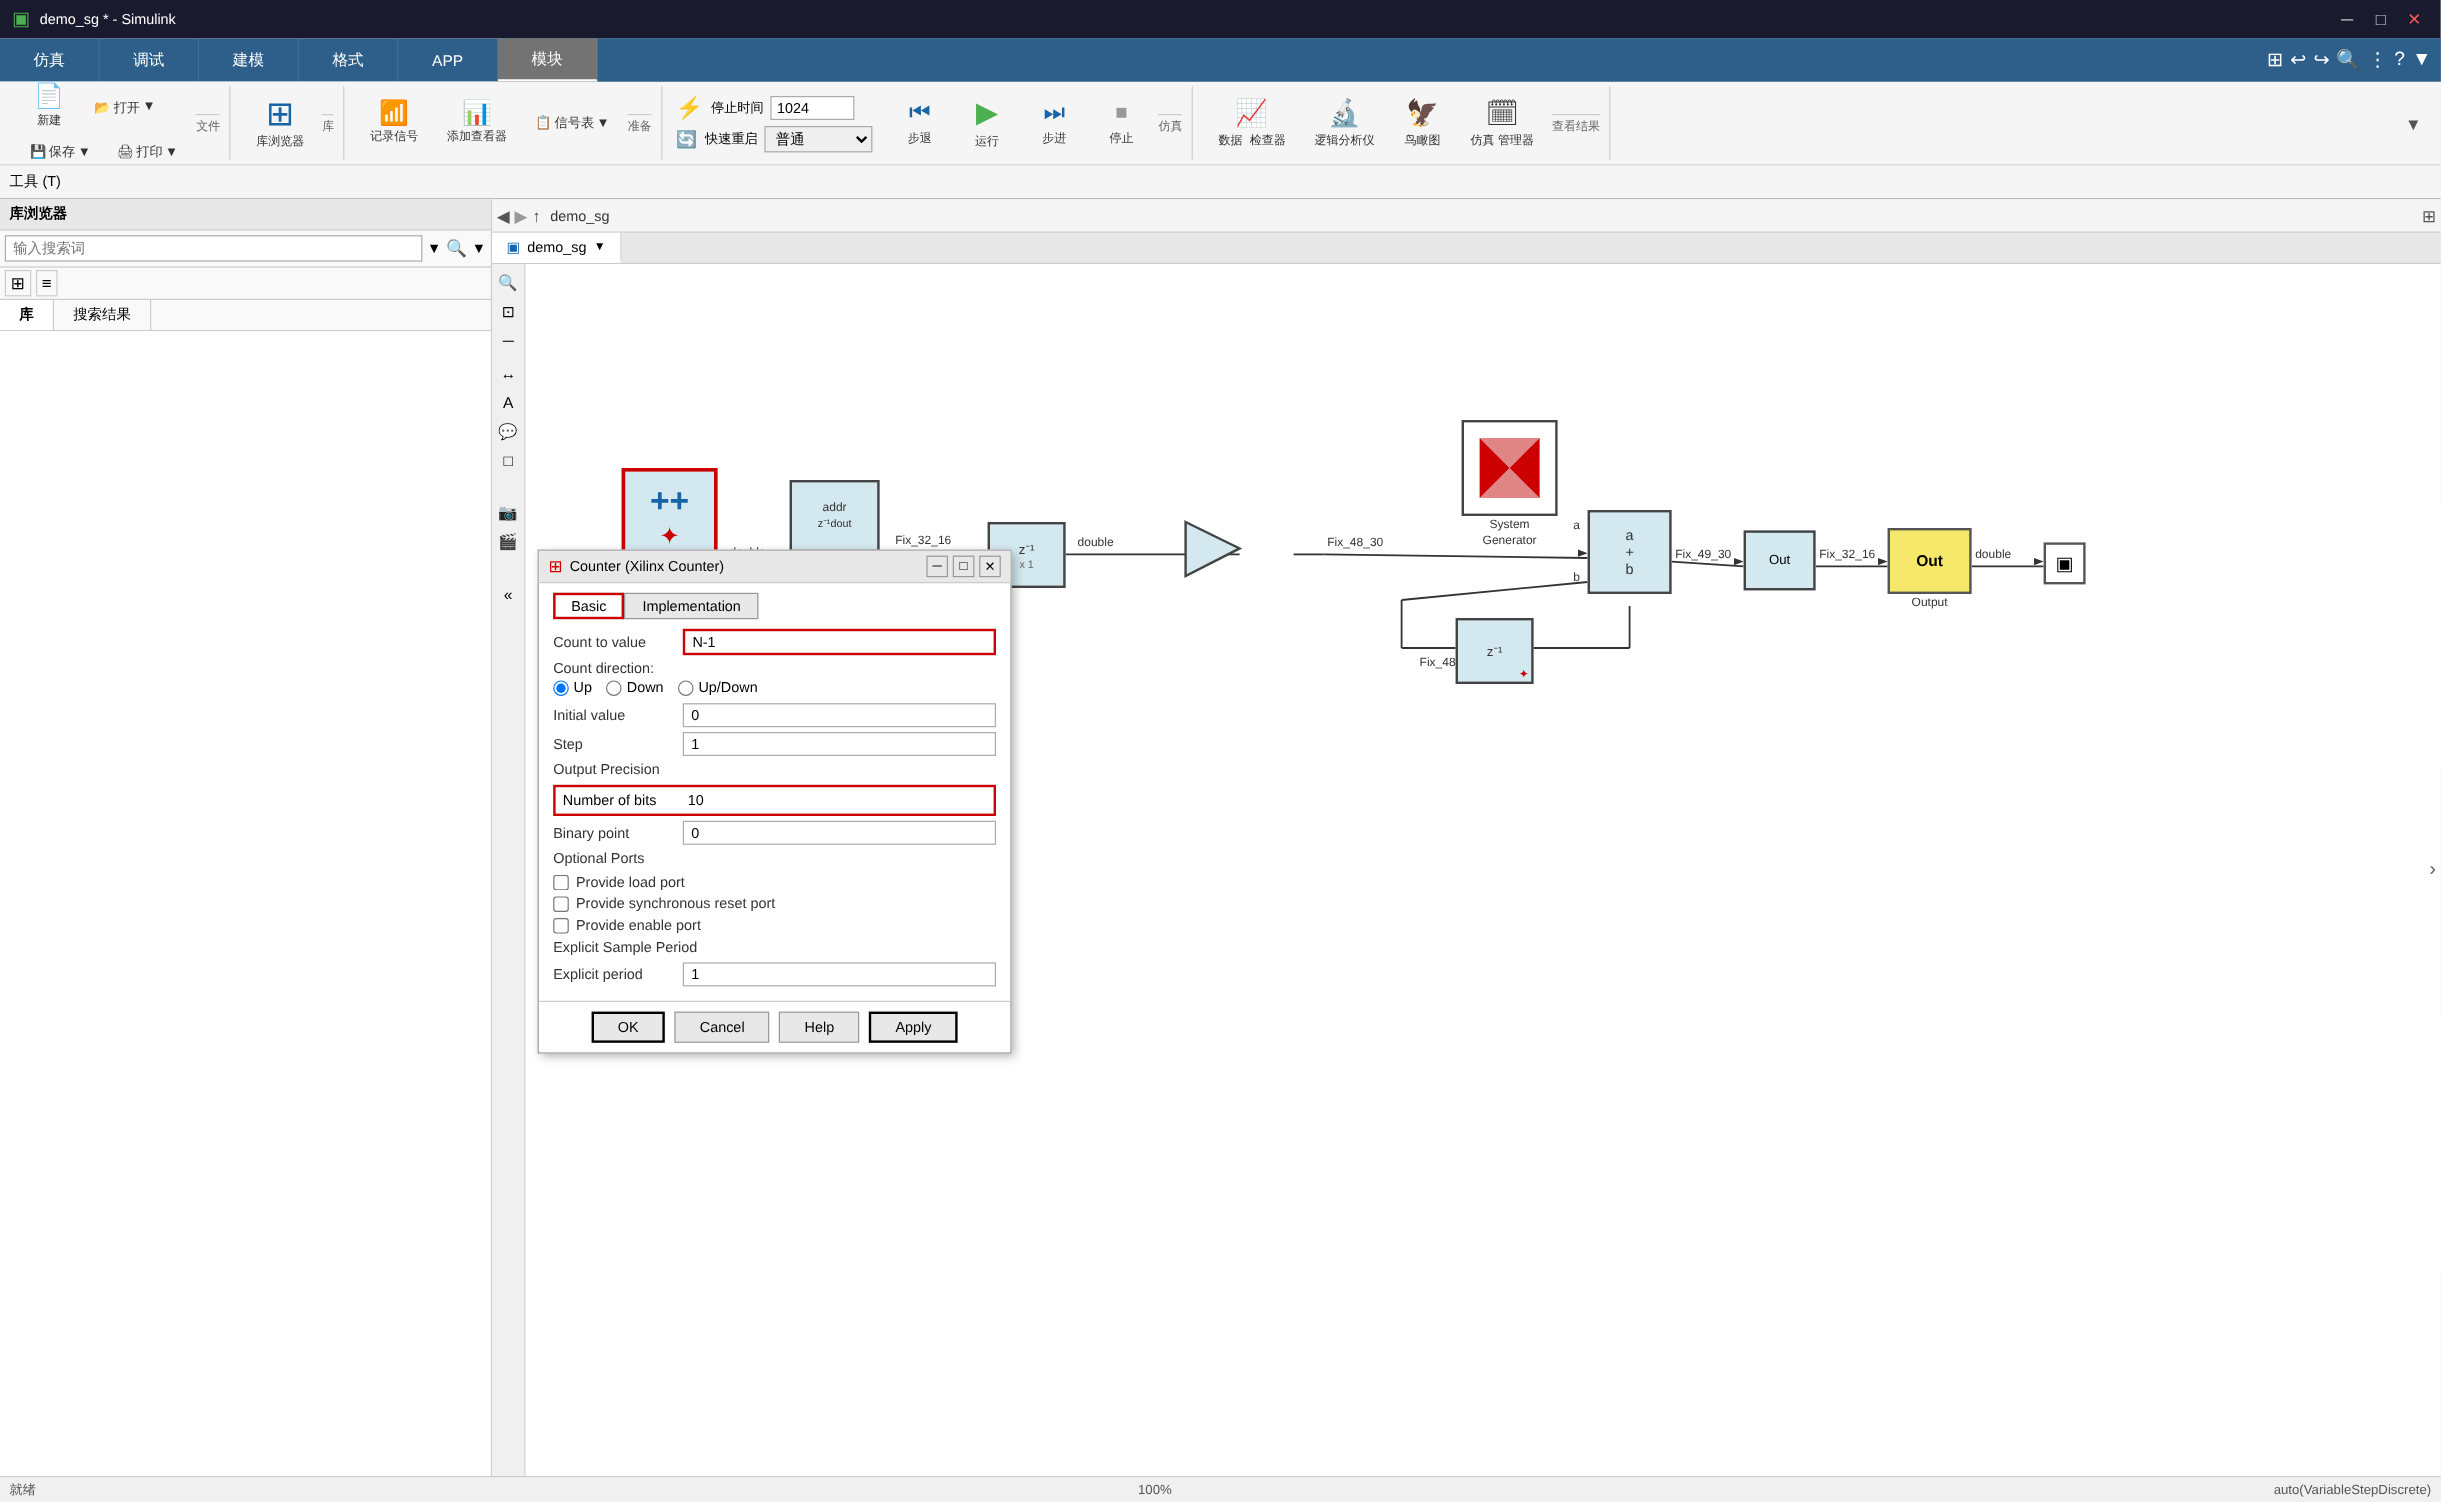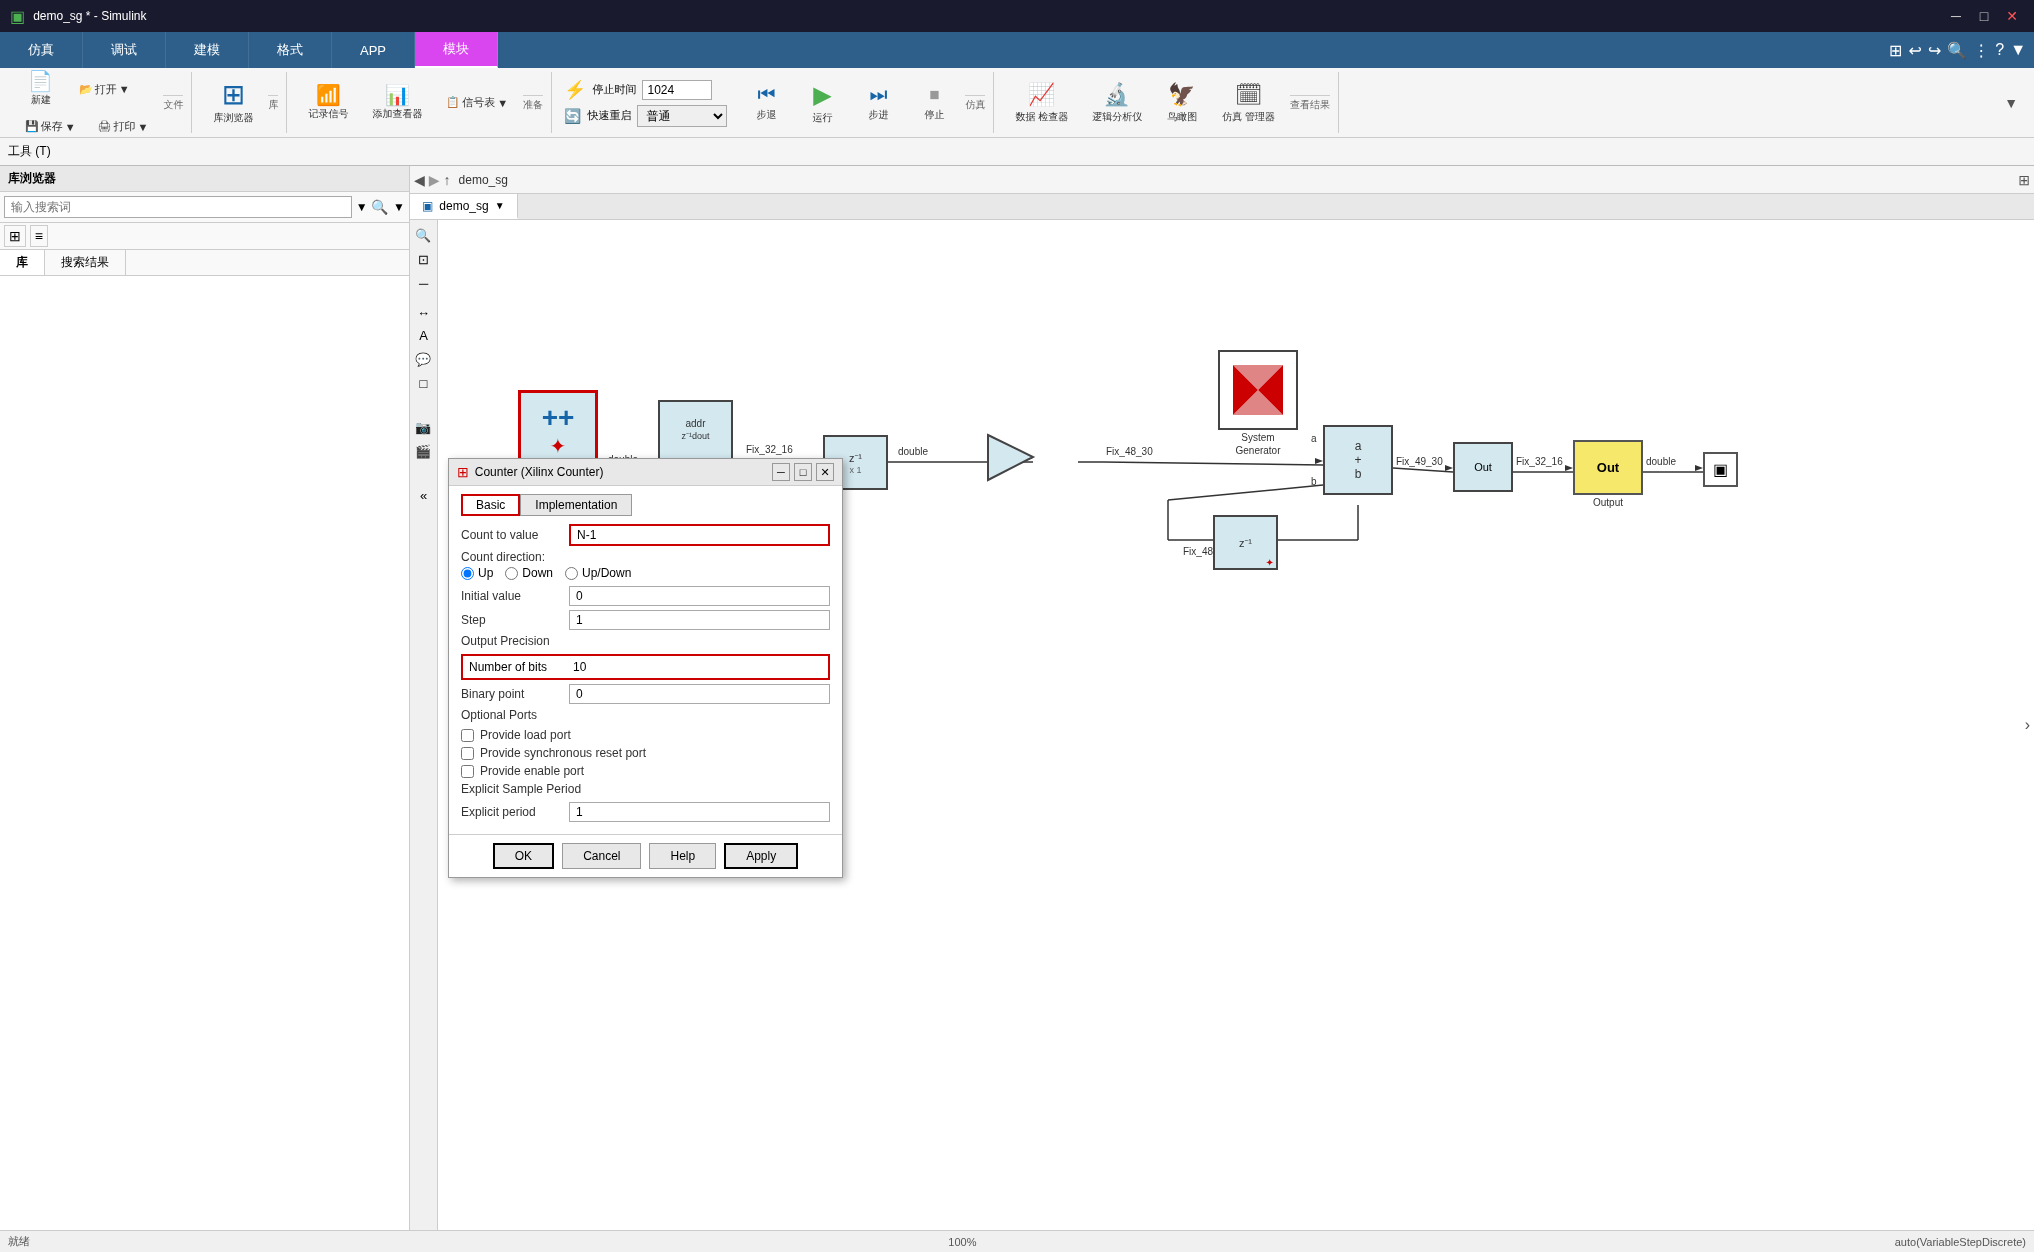--- a/index.html
+++ b/index.html
@@ -7,21 +7,21 @@
 
     
     .titlebar { background: #1a1a2e; color: white; height: 32px; display: flex; align-items: center; padding: 0 10px; justify-content: space-between; }
     .titlebar-left { display: flex; align-items: center; gap: 8px; font-size: 12px; }
     .titlebar-controls { display: flex; gap: 4px; }
     .titlebar-controls span { width: 24px; height: 24px; display: flex; align-items: center; justify-content: center; cursor: pointer; color: #ccc; font-size: 14px; }
 
     
     .tabbar { background: #2d5f8a; display: flex; height: 36px; }
     .tabbar-tab { padding: 0 28px; display: flex; align-items: center; color: white; font-size: 13px; cursor: pointer; border-right: 1px solid rgba(255,255,255,0.1); }
-    .tabbar-tab.active { background: #d946ef; border-bottom: 2px solid #fff; }
+    .tabbar-tab.active { background: #737373; border-bottom: 2px solid #fff; }
 
     
     .toolbar { background: #f5f5f5; border-bottom: 1px solid #ccc; display: flex; align-items: stretch; padding: 4px 8px; gap: 4px; height: 70px; }
     .toolbar-group { display: flex; align-items: center; border-right: 1px solid #ccc; padding: 0 8px; gap: 6px; }
     .toolbar-group:last-child { border-right: none; }
     .toolbar-btn { display: flex; flex-direction: column; align-items: center; justify-content: center; padding: 4px 8px; cursor: pointer; border: 1px solid transparent; border-radius: 3px; min-width: 50px; font-size: 11px; color: #333; gap: 2px; }
     .toolbar-icon { font-size: 20px; line-height: 1; }
     .toolbar-label { font-size: 10px; text-align: center; }
     .toolbar-section-label { font-size: 10px; color: #666; text-align: center; padding-top: 2px; border-top: 1px solid #ccc; margin-top: 2px; }
     .stoptime-input { border: 1px solid #aaa; padding: 2px 4px; font-size: 12px; width: 70px; }
@@ -241,21 +241,21 @@
         <span style="font-size:20px; color:#999;">⏹</span>
         <span style="font-size:10px;">停止</span>
       </div>
     </div>
     <div class="toolbar-section-label" style="font-size:10px; color:#666; text-align:center;">仿真</div>
   </div>
 
   <div class="toolbar-group">
     <div class="toolbar-btn">
       <span style="font-size:22px;">📈</span>
-      <span style="font-size:10px; text-align:center;">数据
+      <span style="font-size:10px; text-align:center;font-family:Liberation Mono, monospace;">数据
 检查器</span>
     </div>
     <div class="toolbar-btn">
       <span style="font-size:22px;">🔬</span>
       <span style="font-size:10px;">逻辑分析仪</span>
     </div>
     <div class="toolbar-btn">
       <span style="font-size:22px;">🦅</span>
       <span style="font-size:10px;">鸟瞰图</span>
     </div>

